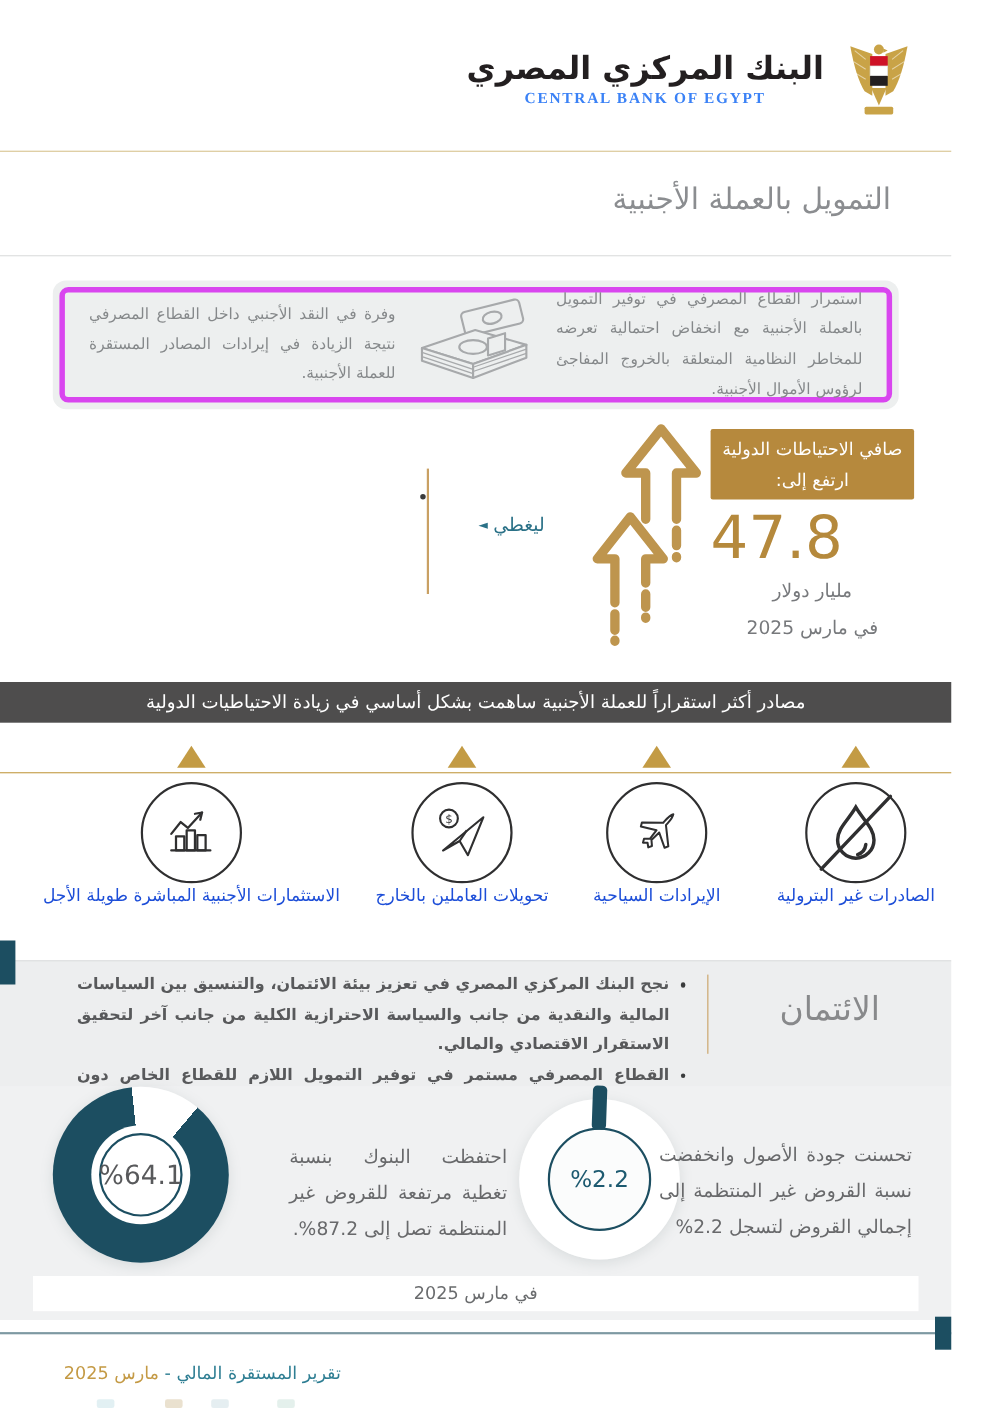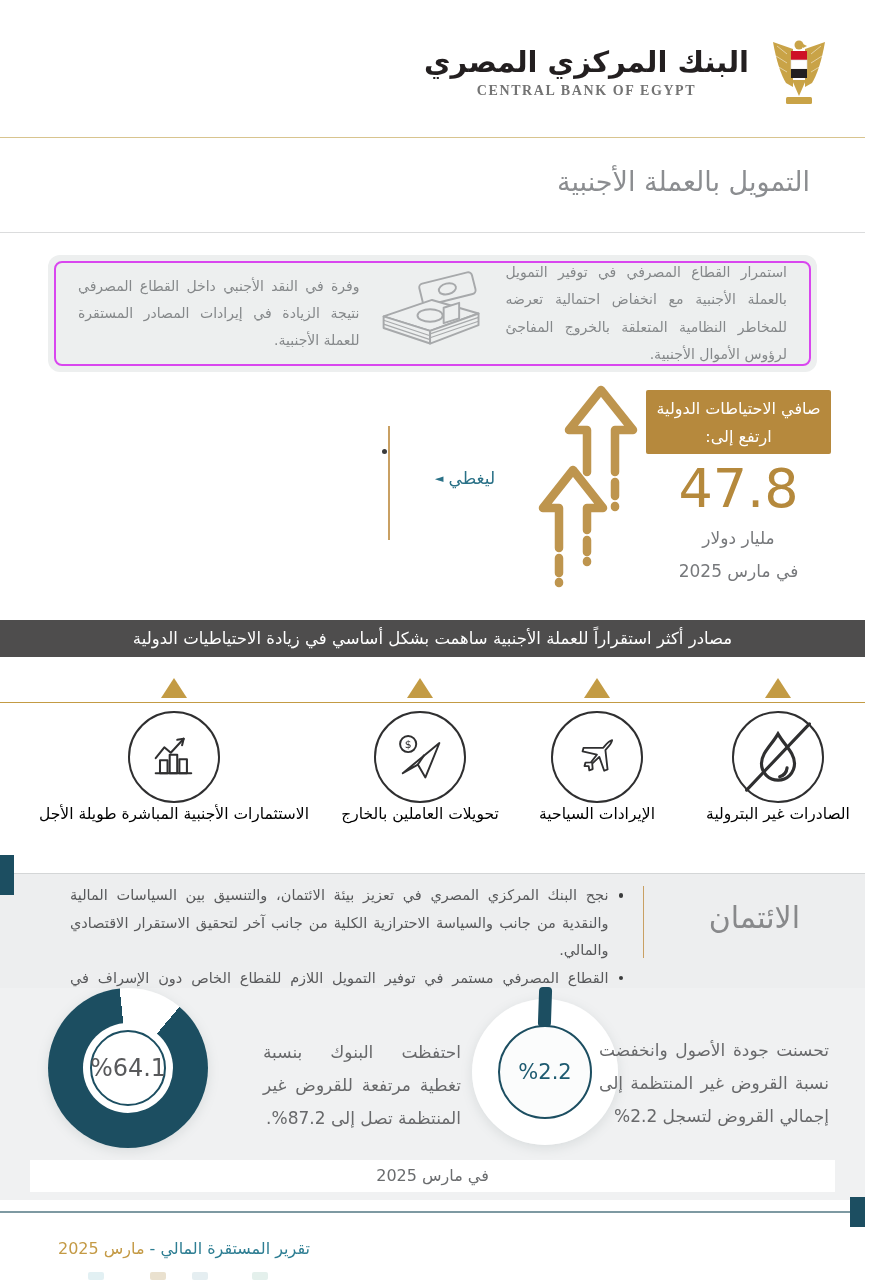--- a/index.html
+++ b/index.html
@@ -5,66 +5,66 @@
   * { margin:0; padding:0; box-sizing:border-box; }
   html,body { background:#fff; }
   body { font-family:"DejaVu Sans","Liberation Sans",sans-serif; }
   .page { position:relative; width:865px; height:1280px; background:#fff; overflow:hidden; direction:rtl; }
   .abs { position:absolute; }
 
   
   .logo-wrap { top:36px; right:30px; display:flex; flex-direction:row; align-items:center; gap:14px; }
   .logo-text { text-align:center; }
   .logo-ar { font-size:29px; font-weight:bold; color:#231F20; line-height:1.2; }
-  .logo-en { font-family:"Liberation Serif","DejaVu Serif",serif; font-size:14px; font-weight:bold; letter-spacing:1.6px; color:#737373; margin-top:4px; direction:ltr; }
+  .logo-en { font-family:"Liberation Serif","DejaVu Serif",serif; font-size:14px; font-weight:bold; letter-spacing:1.6px; color:#3b82f6; margin-top:4px; direction:ltr; }
   .rule { left:0; right:0; height:1px; }
   .rule-gold { background:#D8C48F; top:137px; }
   .rule-gray { background:#DBDCDD; top:232px; }
 
   .page-title { top:166px; right:55px; font-size:27px; color:#8B8D90; }
 
   
   .intro-box { top:255px; left:48px; right:48px; height:117px; background:#EDEFEF; border-radius:12px; }
-  .intro-inner { position:absolute; inset:6px; border:2px solid #d946ef; border-radius:8px; display:flex; align-items:center; padding:0 22px; gap:10px; }
+  .intro-inner { position:absolute; inset:6px; border:5px solid #d946ef; border-radius:8px; display:flex; align-items:center; padding:0 22px; gap:10px; }
   .intro-text { width:342px; font-size:14px; color:#85888A; line-height:1.95; text-align:justify; }
   .intro-icon { flex:1; display:flex; justify-content:center; align-items:center; }
 
   
   .reserves { top:378px; left:0; right:0; height:242px; }
   .gold-box { position:absolute; right:34px; top:12px; width:185px; height:64px; background:#B6893D; border-radius:2px; color:#fff; font-size:16px; line-height:1.75; text-align:center; padding-top:5px; }
-  .res-value { position:absolute; right:34px; top:84px; width:185px; text-align:center; font-size:54px; color:#B5893C; line-height:1; }
+  .res-value { position:absolute; right:34px; top:84px; width:185px; text-align:left; font-size:54px; color:#B5893C; line-height:1; }
   .res-unit { position:absolute; right:34px; top:150px; width:185px; text-align:center; font-size:17px; color:#77797C; }
   .res-date { position:absolute; right:34px; top:183px; width:185px; text-align:center; font-size:17px; color:#77797C; }
   .covers { position:absolute; left:85px; top:44px; width:445px; height:140px; }
   .covers-vline { position:absolute; left:303px; top:4px; width:1.5px; height:114px; background:#C9A063; }
   .covers-label { position:absolute; left:350px; top:46px; direction:rtl; white-space:nowrap; font-size:17px; color:#2A7187; }
   .covers-label .ptr { font-size:11px; vertical-align:2px; margin-right:5px; }
   .cov-row { position:absolute; left:0; width:302px; display:flex; direction:rtl; align-items:flex-start; }
   .cov-dot { width:5px; height:5px; border-radius:50%; background:#3A3B3C; margin-top:9px; margin-left:9px; flex:none; }
   .cov-text { font-size:16px; color:#57585A; text-align:right; line-height:1.5; }
 
   
   .banner { top:620px; left:0; right:0; height:37px; background:#4E4D4D; color:#fff; font-size:16.5px; text-align:center; line-height:37px; }
 
   
   .sources { top:657px; left:0; right:0; height:198px; }
   .tri { position:absolute; top:21px; width:0; height:0; border-left:13px solid transparent; border-right:13px solid transparent; border-bottom:20px solid #C39B44; transform:translateX(-50%); }
   .src-goldline { position:absolute; top:45px; left:0; right:0; height:1px; background:#C39B44; }
   .src-circle { position:absolute; top:54px; width:92px; height:92px; border:2.5px solid #2F2F30; border-radius:50%; transform:translateX(-50%); display:flex; align-items:center; justify-content:center; background:#fff; }
-  .src-label { position:absolute; top:148px; transform:translateX(-50%); font-size:15.5px; color:#000000; white-space:nowrap; }
+  .src-label { position:absolute; top:148px; transform:translateX(-50%); font-size:15.5px; color:#1d4ed8; white-space:nowrap; }
 
   
   .credit { top:855px; left:0; right:0; height:133px; }
   .credit-line { position:absolute; top:18px; left:0; right:0; height:1px; background:#D4D6D7; }
   .credit-bg { position:absolute; top:19px; left:0; right:0; height:114px; background:#EDEEEF; }
   .credit-sq { position:absolute; top:0; left:0; width:14px; height:40px; background:#1C4E61; }
   .credit-title { position:absolute; right:65px; top:45px; font-size:30px; color:#88898B; }
   .credit-vline { position:absolute; right:221px; top:31px; width:1.5px; height:72px; background:#C9A063; }
   .credit-bullets { position:absolute; right:242px; left:70px; top:27px; }
-  .cr-row { display:flex; direction:rtl; align-items:flex-start; }
+  .cr-row { display:flex; direction:rtl; align-items:flex-start;font-weight:bold; }
   .cr-dot { width:4.5px; height:4.5px; border-radius:50%; background:#3A3B3C; margin-top:11px; margin-left:10px; flex:none; }
   .cr-text { font-size:14.5px; color:#58595B; line-height:1.9; text-align:justify; }
 
   
   .stats { top:988px; left:0; right:0; height:212px; background:#F0F1F2; }
   .donut { position:absolute; border-radius:50%; display:flex; align-items:center; justify-content:center; box-shadow:0 3px 12px rgba(110,125,130,.18); }
   .donut-sm { left:472px; top:11px; width:146px; height:146px; }
   .donut-sm .hole { width:94px; height:94px; border-radius:50%; background:#FBFCFC; border:2px solid #1C4E61; display:flex; align-items:center; justify-content:center; font-size:21px; color:#1D5A70; }
   .donut-sm .tick { position:absolute; left:50%; top:-12px; width:13px; height:40px; background:#1C4E61; border-radius:4px; transform:translateX(-50%) rotate(2deg); }
   .donut-lg { left:48px; top:0px; width:160px; height:160px; }

